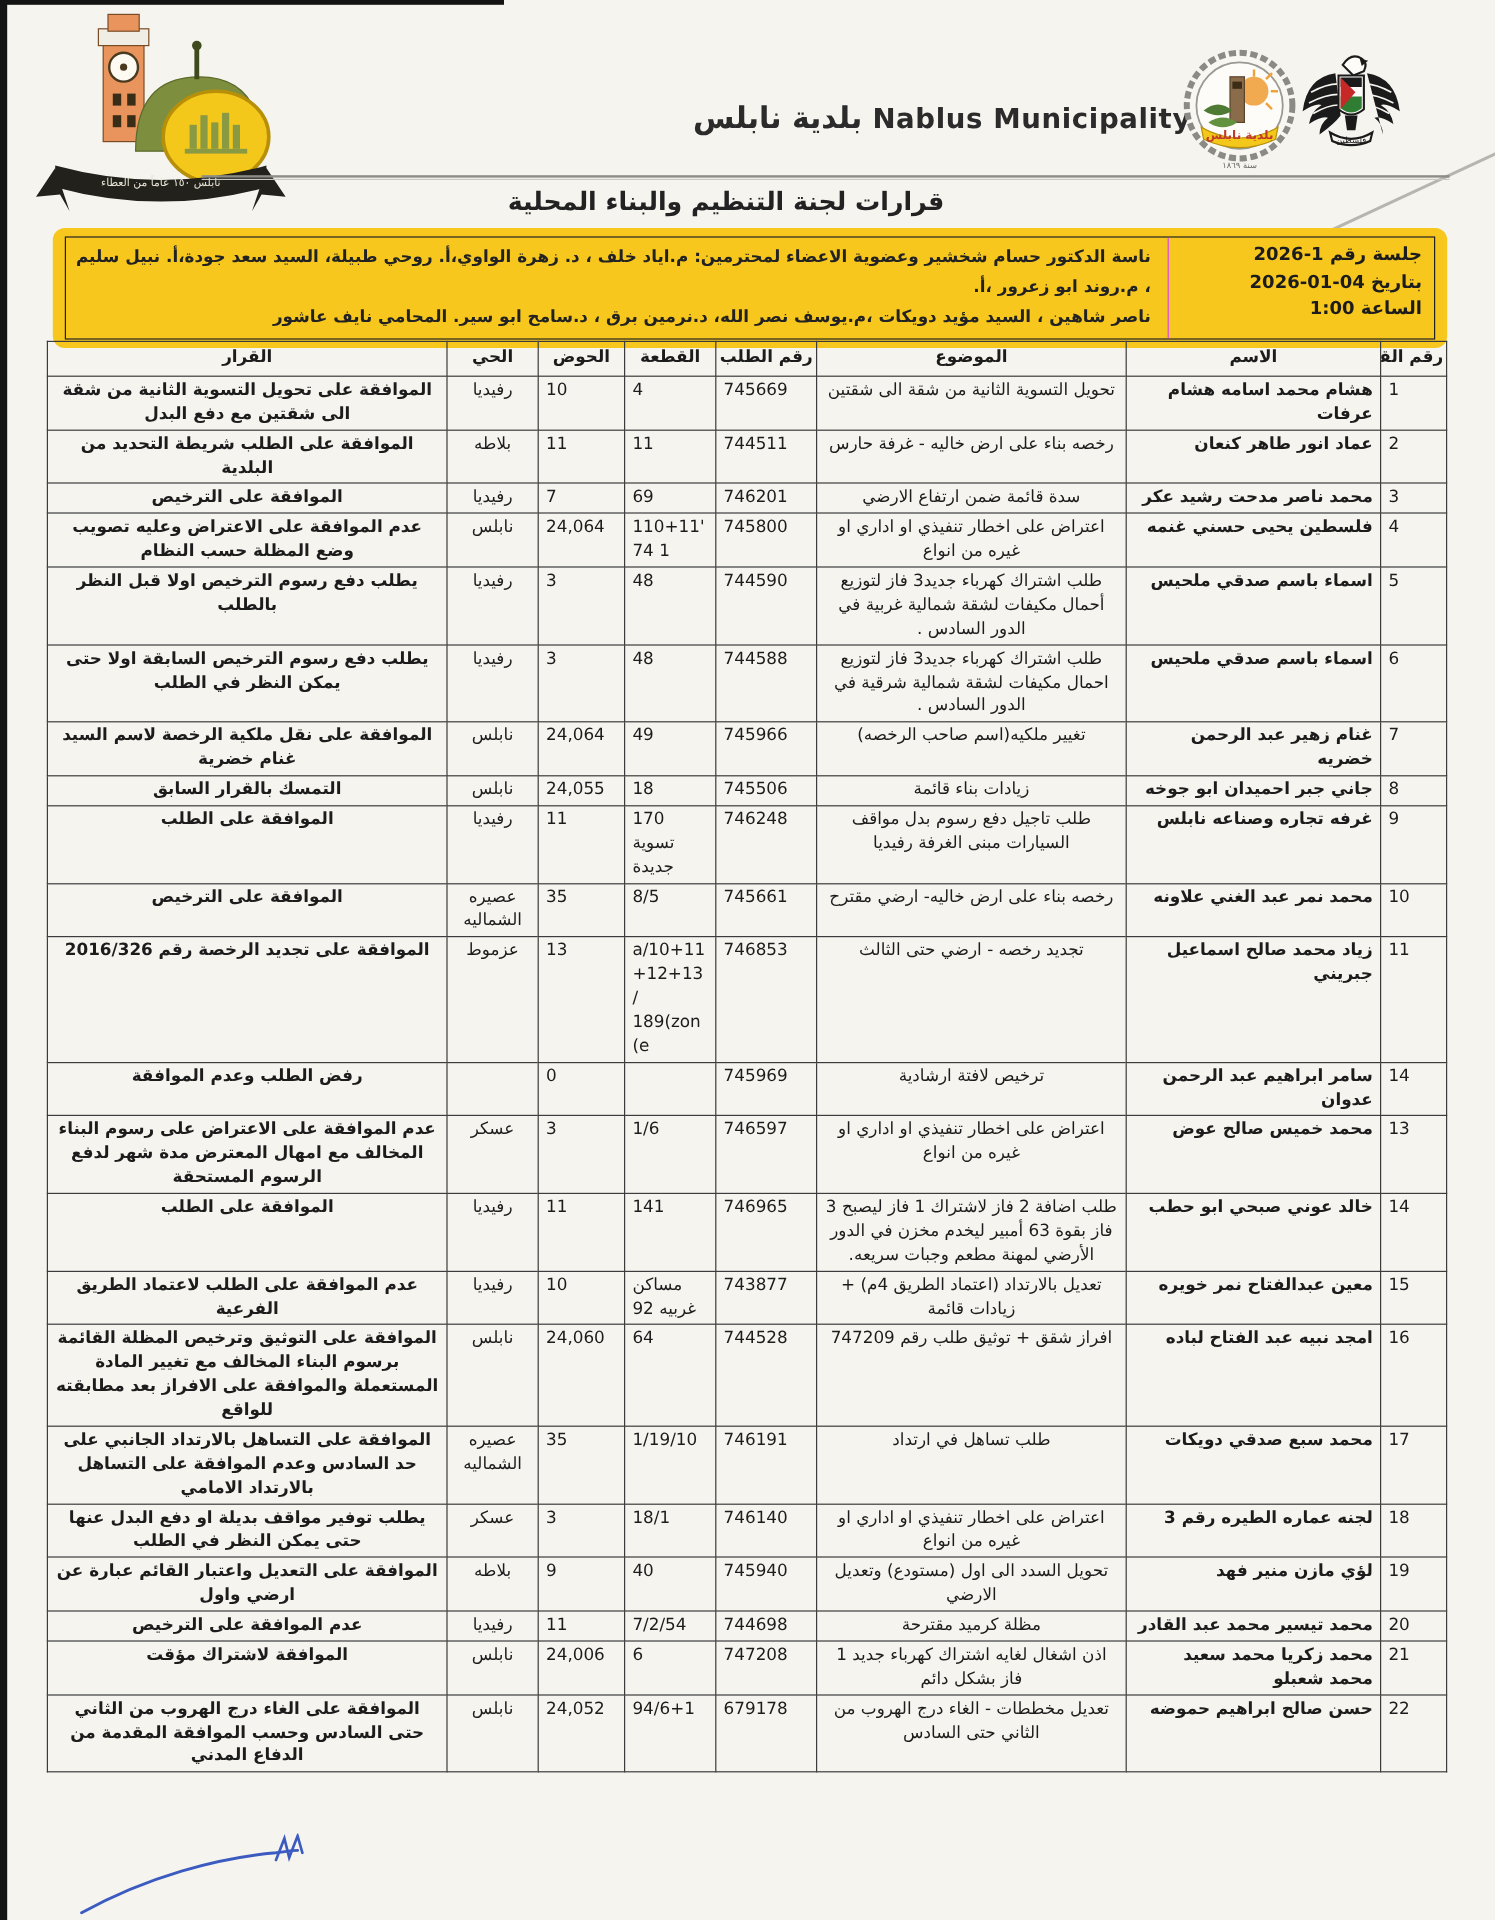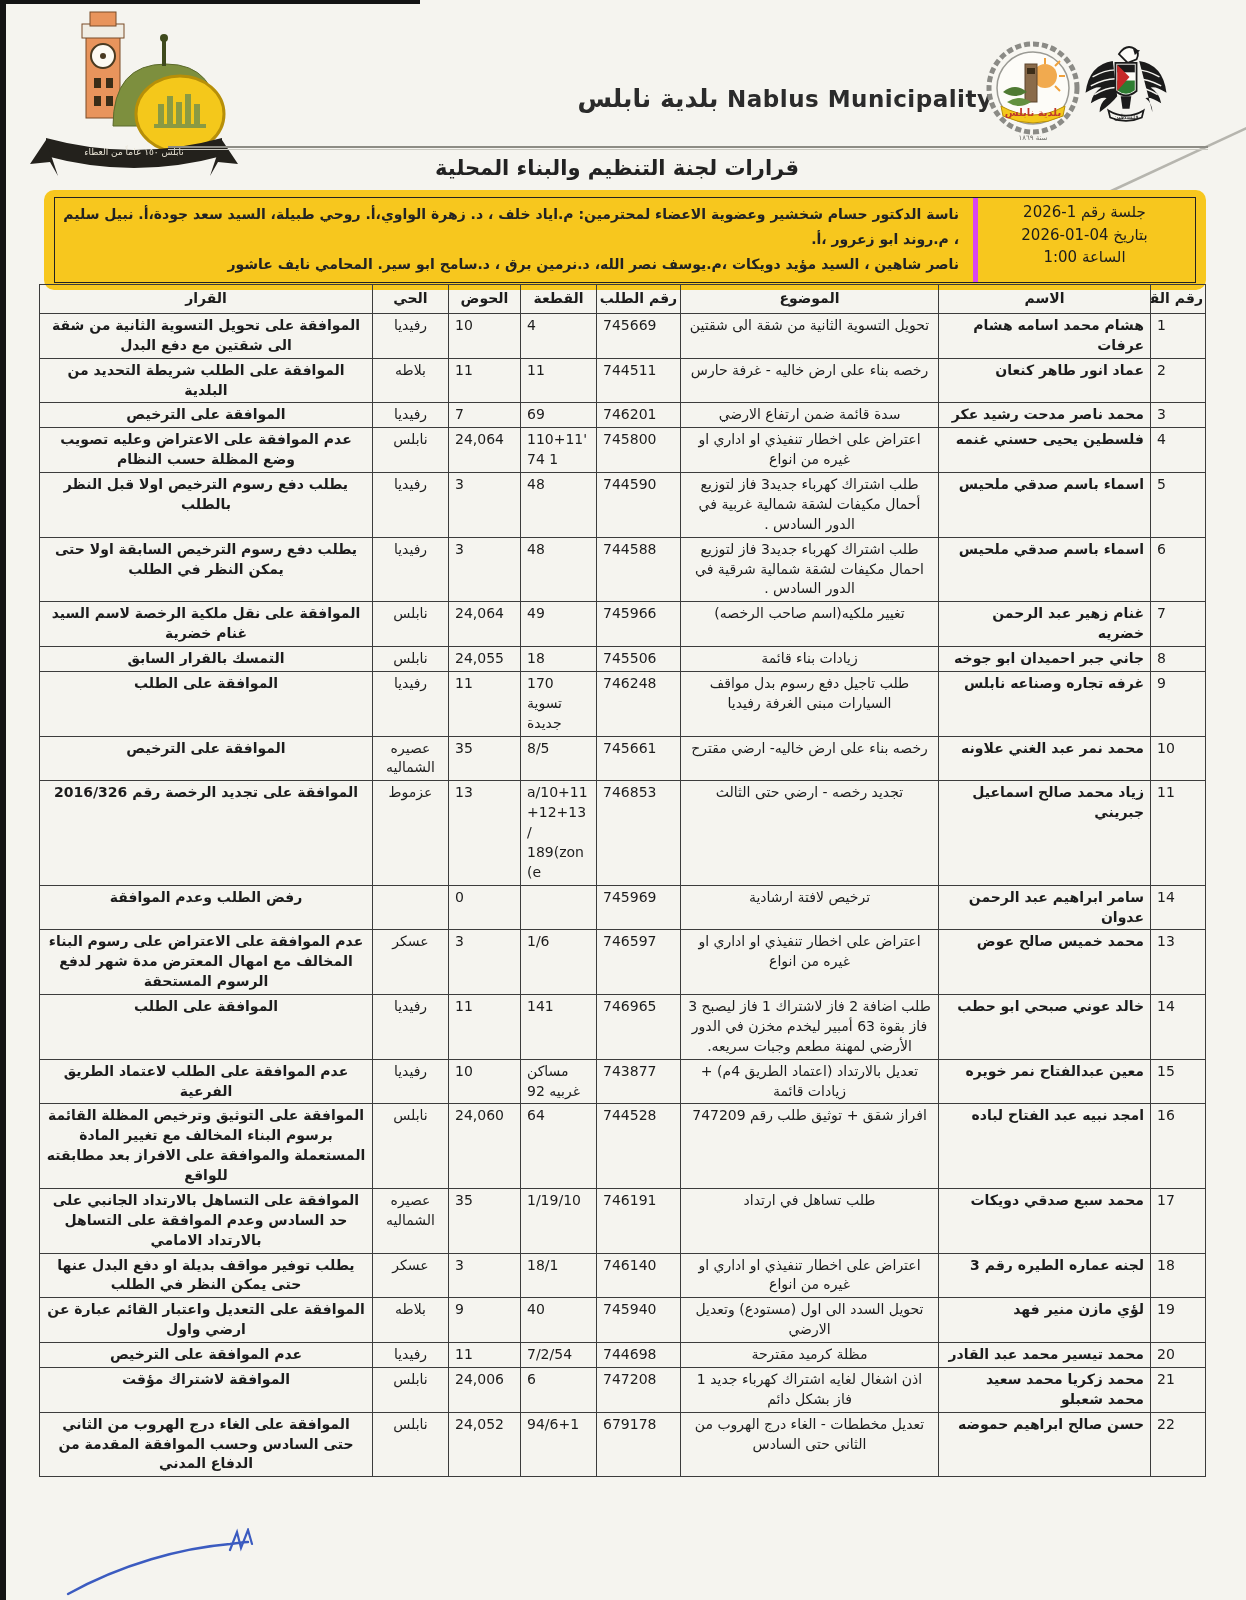--- a/index.html
+++ b/index.html
@@ -19,29 +19,29 @@
   .fold-line { position:absolute; left:1105px; top:118px; width:150px; height:80px; pointer-events:none; }
 
   
   .logo-150 { position:absolute; top:6px; left:28px; width:212px; height:170px; }
   .brand { position:absolute; top:84px; left:560px; width:450px; text-align:center; font-weight:bold; font-size:23px; color:#2b2b2b; letter-spacing:.5px; white-space:nowrap; }
   .brand .ar { font-size:25px; }
   .emblem-municipality { position:absolute; top:40px; left:983px; width:100px; height:104px; }
   .emblem-palestine { position:absolute; top:36px; left:1082px; width:88px; height:96px; }
   .header-rule { position:absolute; top:146px; left:168px; width:1040px; height:4px;
                  border-top:2px solid #8d8c85; border-bottom:1px solid #c9c8c0; }
-  .doc-title { position:absolute; top:156px; left:12px; width:1210px; text-align:center;
+  .doc-title { position:absolute; top:156px; left:0; width:1210px; text-align:center;
                font-weight:bold; font-size:21px; color:#222; }
 
   
   .session-wrap { position:absolute; top:190px; right:40px; width:1162px;
                   background:#f7c71e; border-radius:10px; padding:7px 10px; }
   .session-inner { border:1px solid #222; display:flex; flex-direction:row; min-height:64px; background:#f7c71e; }
-  .session-meta { width:222px; border-left:5px solid #d946ef; padding:3px 10px 3px 6px;
-                  font-weight:normal; font-size:15px; line-height:1.5; text-align:center; }
+  .session-meta { width:222px; border-left:1px solid #d946ef; padding:3px 10px 3px 6px;
+                  font-weight:bold; font-size:15px; line-height:1.5; text-align:right; }
   .session-attendees { flex:1; padding:4px 14px 4px 8px; font-weight:bold; font-size:14px;
                        line-height:1.8; text-align:right; color:#222; }
 
   
   table.decisions { position:absolute; top:284px; right:40px; width:1166px;
                     border-collapse:collapse; table-layout:fixed; direction:rtl;
                     background:transparent; }
   table.decisions th, table.decisions td {
     border:1.5px solid #3c3c3c; padding:2px 6px; vertical-align:top;
     font-size:14px; line-height:1.42; word-wrap:break-word;

